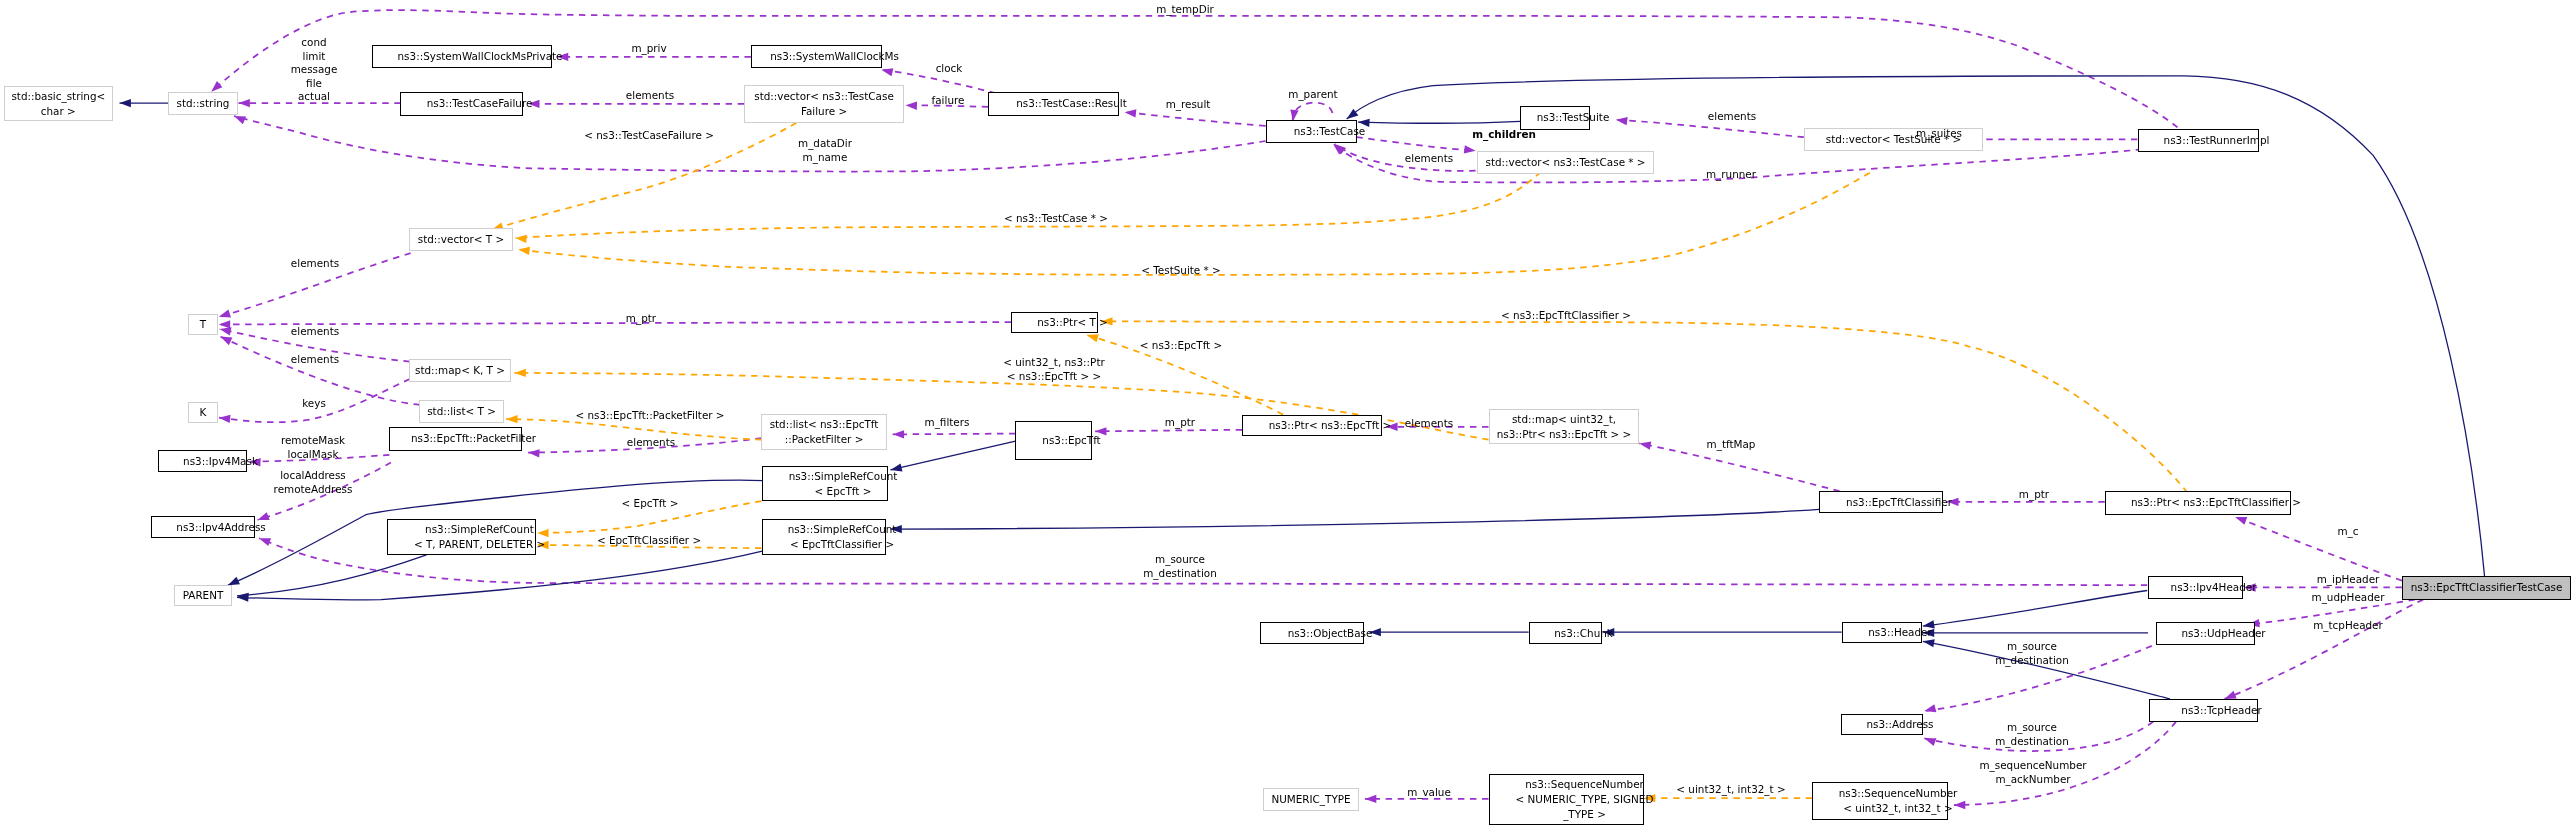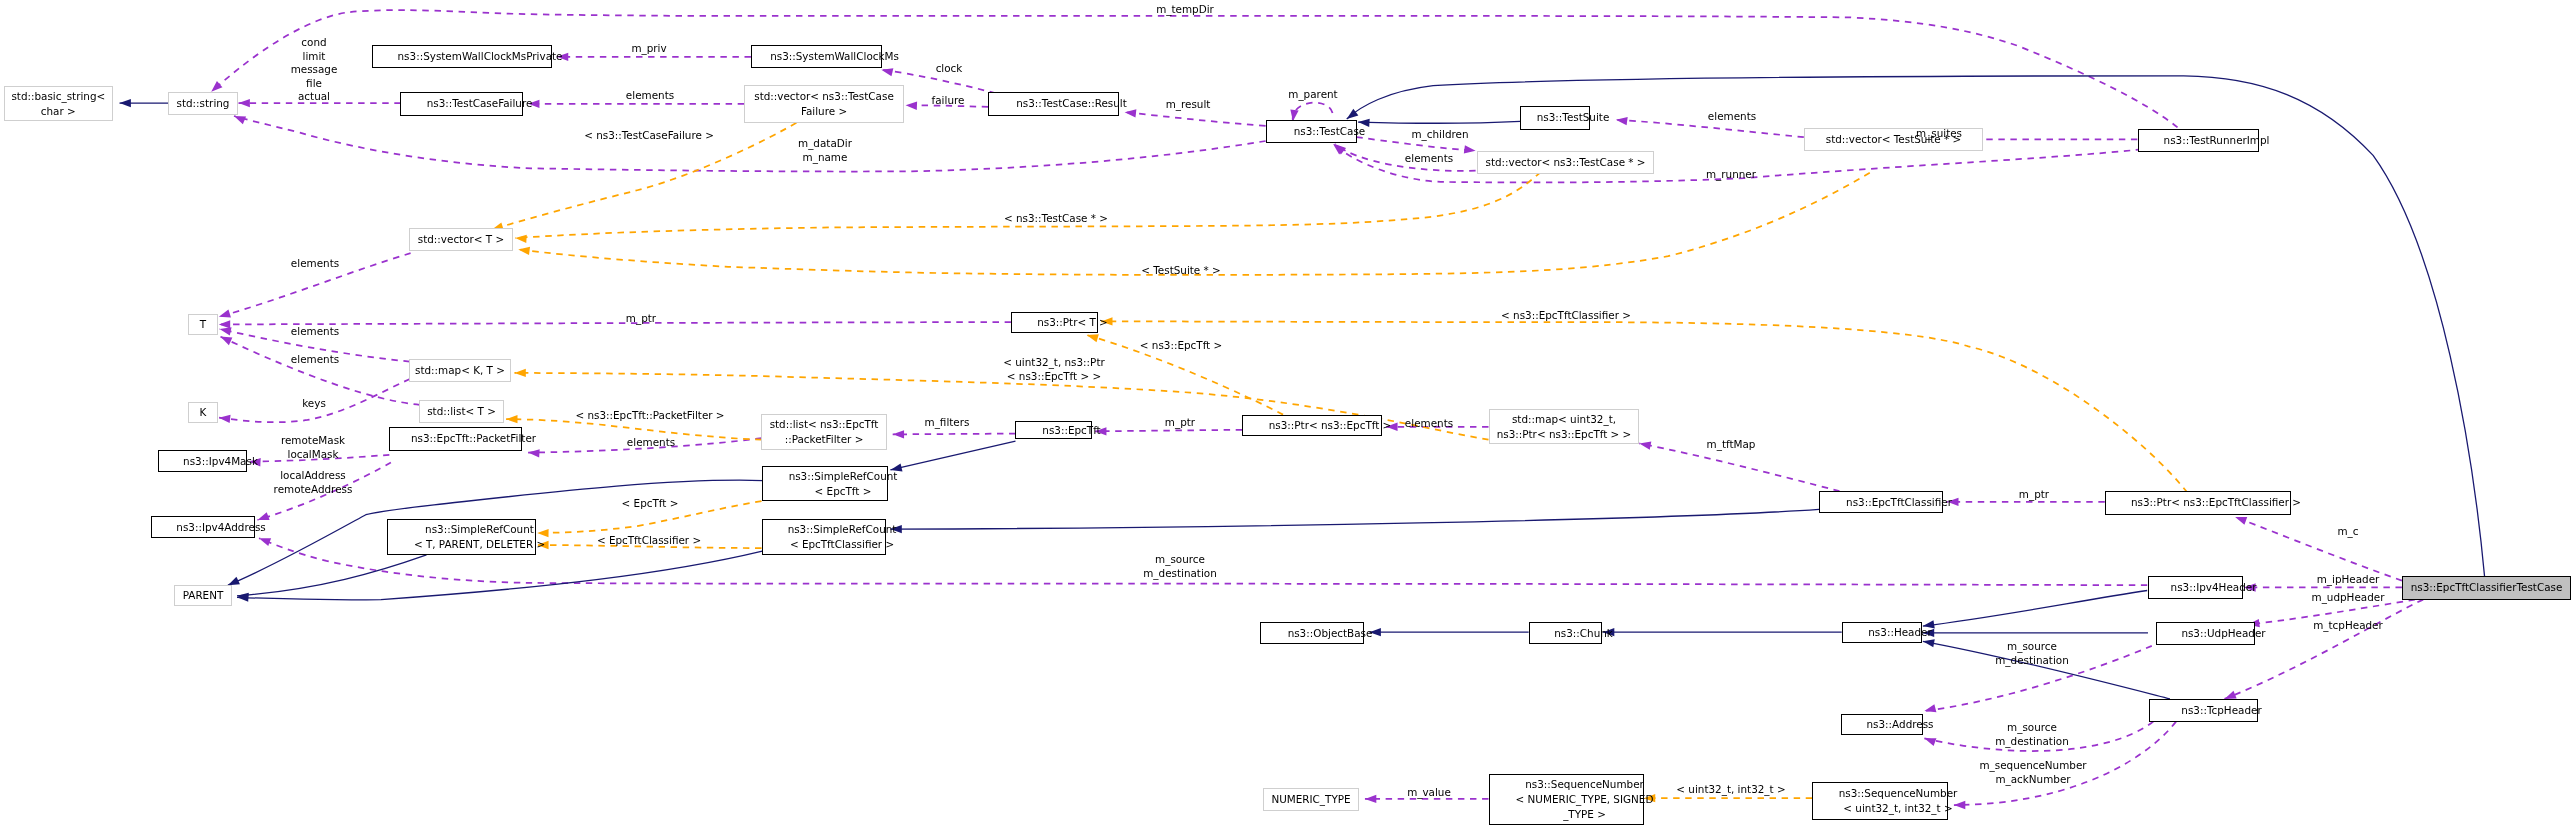--- a/index.html
+++ b/index.html
@@ -197,21 +197,21 @@
       </div>
     <div class="nodebox b-black" style="left:158px;top:450px;width:89px;height:22px;">
         <div class="lbl"><span class="ln">ns3::Ipv4Mask</span></div>
       </div>
     <div class="nodebox b-black" style="left:389px;top:427px;width:133px;height:23.5px;">
         <div class="lbl"><span class="ln">ns3::EpcTft::PacketFilter</span></div>
       </div>
     <div class="nodebox b-grey" style="left:761px;top:414px;width:126px;height:36px;">
         <div class="lbl"><span class="ln">std::list&lt; ns3::EpcTft</span><br><span class="ln">::PacketFilter &gt;</span></div>
       </div>
-    <div class="nodebox b-black" style="left:1015px;top:421px;width:77px;height:18px;">
+    <div class="nodebox b-black" style="left:1015px;top:421px;width:77px;height:39px;">
         <div class="lbl"><span class="ln">ns3::EpcTft</span></div>
       </div>
     <div class="nodebox b-black" style="left:762px;top:466px;width:126px;height:35px;">
         <div class="lbl"><span class="ln">ns3::SimpleRefCount</span><br><span class="ln">&lt; EpcTft &gt;</span></div>
       </div>
     <div class="nodebox b-black" style="left:151px;top:516px;width:104px;height:22px;">
         <div class="lbl"><span class="ln">ns3::Ipv4Address</span></div>
       </div>
     <div class="nodebox b-black" style="left:387px;top:519px;width:149px;height:36px;">
         <div class="lbl"><span class="ln">ns3::SimpleRefCount</span><br><span class="ln">&lt; T, PARENT, DELETER &gt;</span></div>
@@ -272,21 +272,21 @@
     <div class="elabel" style="left:1185px;top:3px;"><span class="ln">m_tempDir</span></div>
     <div class="elabel" style="left:314px;top:36px;"><span class="ln">cond</span><br><span class="ln">limit</span><br><span class="ln">message</span><br><span class="ln">file</span><br><span class="ln">actual</span></div>
     <div class="elabel" style="left:649px;top:42px;"><span class="ln">m_priv</span></div>
     <div class="elabel" style="left:650px;top:89px;"><span class="ln">elements</span></div>
     <div class="elabel" style="left:949px;top:62px;"><span class="ln">clock</span></div>
     <div class="elabel" style="left:948px;top:94px;"><span class="ln">failure</span></div>
     <div class="elabel" style="left:1188px;top:98px;"><span class="ln">m_result</span></div>
     <div class="elabel" style="left:1313px;top:88px;"><span class="ln">m_parent</span></div>
     <div class="elabel" style="left:649px;top:129px;"><span class="ln">&lt; ns3::TestCaseFailure &gt;</span></div>
     <div class="elabel" style="left:825px;top:137px;"><span class="ln">m_dataDir</span><br><span class="ln">m_name</span></div>
-    <div class="elabel" style="left:1440px;top:128px;"><span class="ln">m_children</span></div>
+    <div class="elabel" style="left:1504px;top:128px;font-weight:bold;"><span class="ln">m_children</span></div>
     <div class="elabel" style="left:1429px;top:152px;"><span class="ln">elements</span></div>
     <div class="elabel" style="left:1732px;top:110px;"><span class="ln">elements</span></div>
     <div class="elabel" style="left:1939px;top:127px;"><span class="ln">m_suites</span></div>
     <div class="elabel" style="left:1731px;top:168px;"><span class="ln">m_runner</span></div>
     <div class="elabel" style="left:1056px;top:212px;"><span class="ln">&lt; ns3::TestCase * &gt;</span></div>
     <div class="elabel" style="left:315px;top:257px;"><span class="ln">elements</span></div>
     <div class="elabel" style="left:1181px;top:264px;"><span class="ln">&lt; TestSuite * &gt;</span></div>
     <div class="elabel" style="left:641px;top:312px;"><span class="ln">m_ptr</span></div>
     <div class="elabel" style="left:1566px;top:309px;"><span class="ln">&lt; ns3::EpcTftClassifier &gt;</span></div>
     <div class="elabel" style="left:315px;top:325px;"><span class="ln">elements</span></div>

